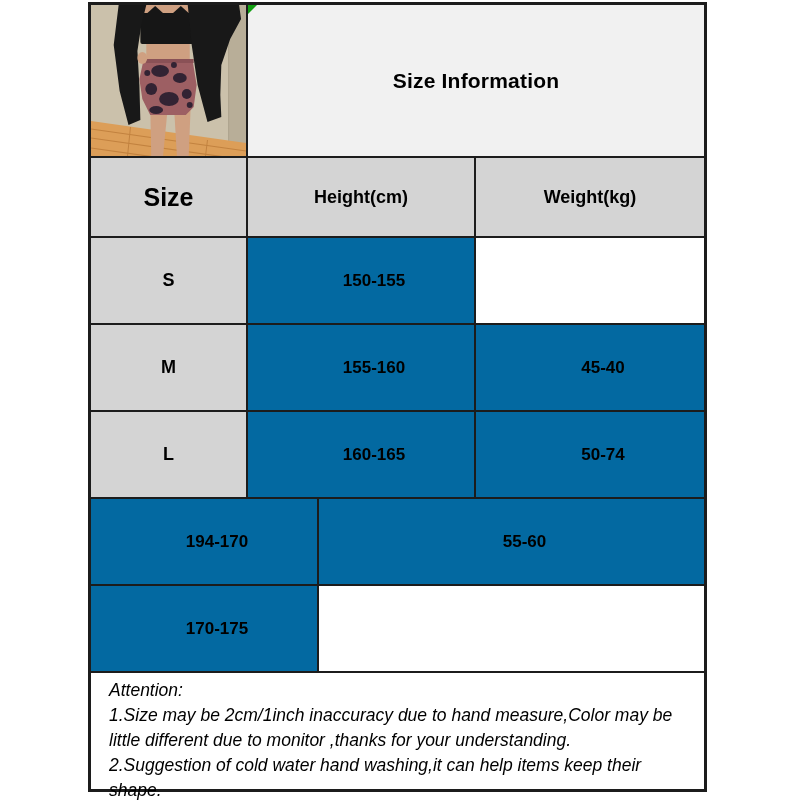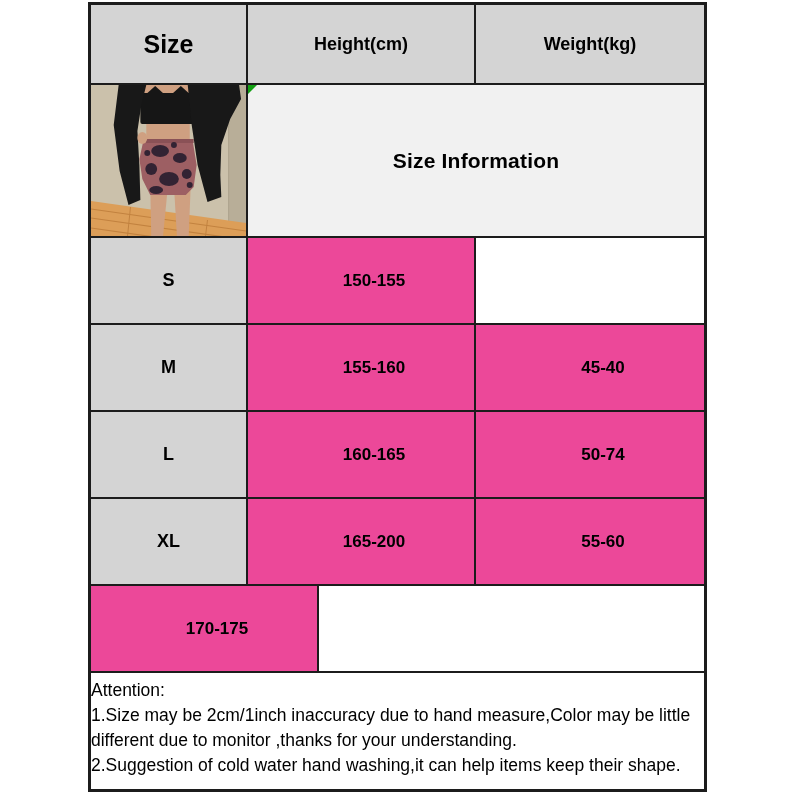--- a/index.html
+++ b/index.html
@@ -48,42 +48,37 @@
     top: 0;
     left: 0;
     width: 0;
     height: 0;
     border-top: 9px solid #12a012;
     border-right: 9px solid transparent;
   }
   .header-cell { background: #d4d4d4; font-weight: bold; font-size: 18px; }
   .header-cell.size-head { font-size: 25px; }
   .size-cell  { background: #d4d4d4; font-weight: bold; font-size: 18px; }
-  .value-cell { background: #ec4899; font-weight: bold; font-size: 17px; padding-left: 26px; }
+  .value-cell { background: #0369a1; font-weight: bold; font-size: 17px; padding-left: 26px; }
   .attention-cell {
     flex: 1;
     background: #ffffff;
     display: block;
-    padding: 5px 0;
+    padding: 5px 18px;
     font-size: 17.5px;
     line-height: 25px;
     text-align: left;
+    font-style: italic;
   }
 </style>
 </head>
 <body>
 
 <div class="stage">
   <div class="size-table">
-
-    <div class="row header-row">
-      <div class="cell c1 header-cell size-head">Size</div>
-      <div class="cell c2 header-cell">Height(cm)</div>
-      <div class="cell c3 header-cell">Weight(kg)</div>
-    </div>
 
     <div class="row row-top">
       <div class="cell c1 photo-cell">
         <svg width="157" height="151" viewBox="0 0 157 151" preserveAspectRatio="none" aria-hidden="true">
 
           <rect x="0" y="0" width="157" height="151" fill="#cbc1ab"></rect>
           <rect x="139" y="0" width="1.5" height="151" fill="#a79d87"></rect>
           <rect x="140" y="0" width="17" height="151" fill="#b8ae98"></rect>
 
           <polygon points="0,116 157,138 157,151 0,151" fill="#dc9e58"></polygon>
@@ -122,41 +117,46 @@
 
           <ellipse cx="52" cy="53" rx="5" ry="6" fill="#cfa081"></ellipse>
         </svg>
       </div>
       <div class="cell title-cell">
         <span class="green-marker"></span>
         <span>Size Information</span>
       </div>
     </div>
 
+    <div class="row header-row">
+      <div class="cell c1 header-cell size-head">Size</div>
+      <div class="cell c2 header-cell">Height(cm)</div>
+      <div class="cell c3 header-cell">Weight(kg)</div>
+    </div>
+
     <div id="data-rows">
   <div class="row data-row">
     <div class="cell c1 size-cell">S</div>
     <div class="cell c2 value-cell">150-155</div>
   </div>
 
   <div class="row data-row">
     <div class="cell c1 size-cell">M</div>
     <div class="cell c2 value-cell">155-160</div>
     <div class="cell c3 value-cell">45-40</div>
   </div>
 
   <div class="row data-row">
     <div class="cell c1 size-cell">L</div>
     <div class="cell c2 value-cell">160-165</div>
     <div class="cell c3 value-cell">50-74</div>
   </div>
 
   <div class="row data-row">
-    <div class="cell c1 size-cell">XL</div>
-    <div class="cell c2 value-cell">165-200</div>
+    <div class="cell c2 value-cell">194-170</div>
     <div class="cell c3 value-cell">55-60</div>
   </div>
 
   <div class="row data-row">
     <div class="cell c2 value-cell">170-175</div>
   </div>
 </div>
 
     <div class="row attention-row">
       <div class="attention-cell">

